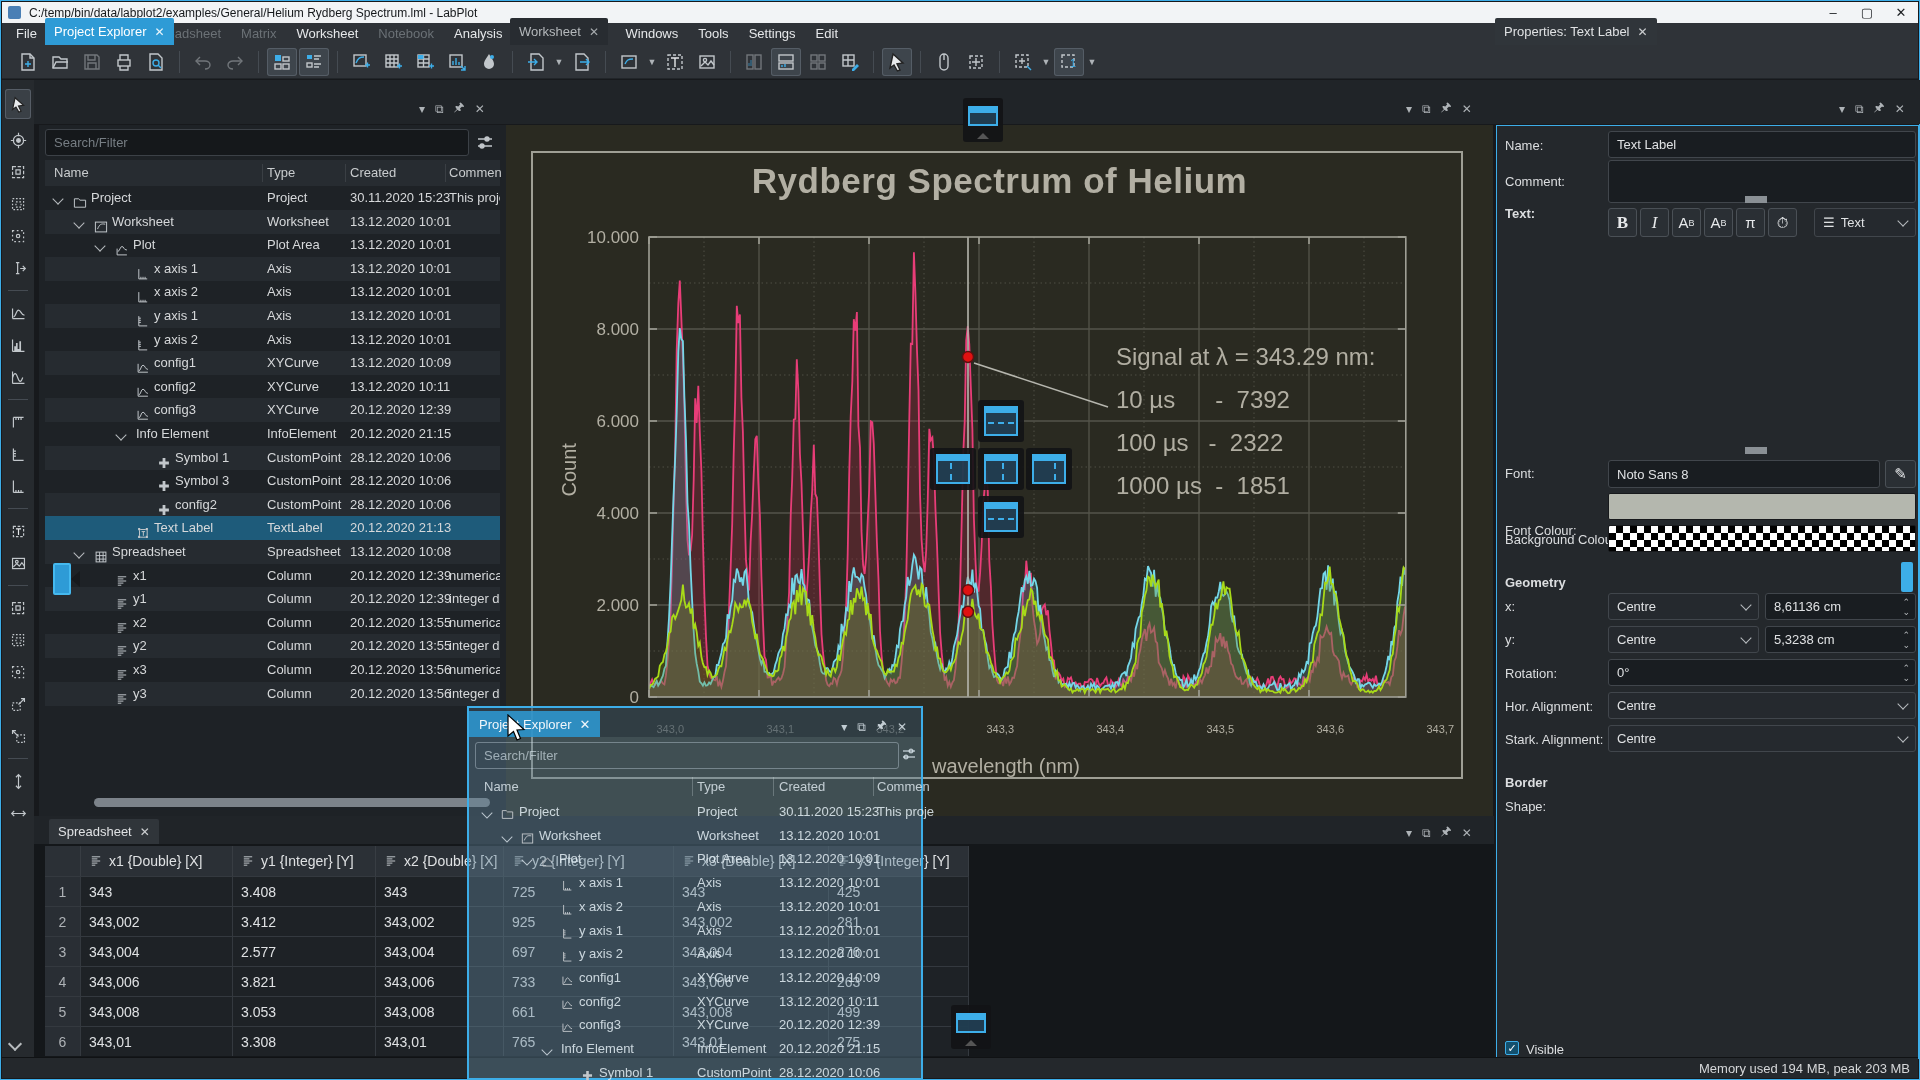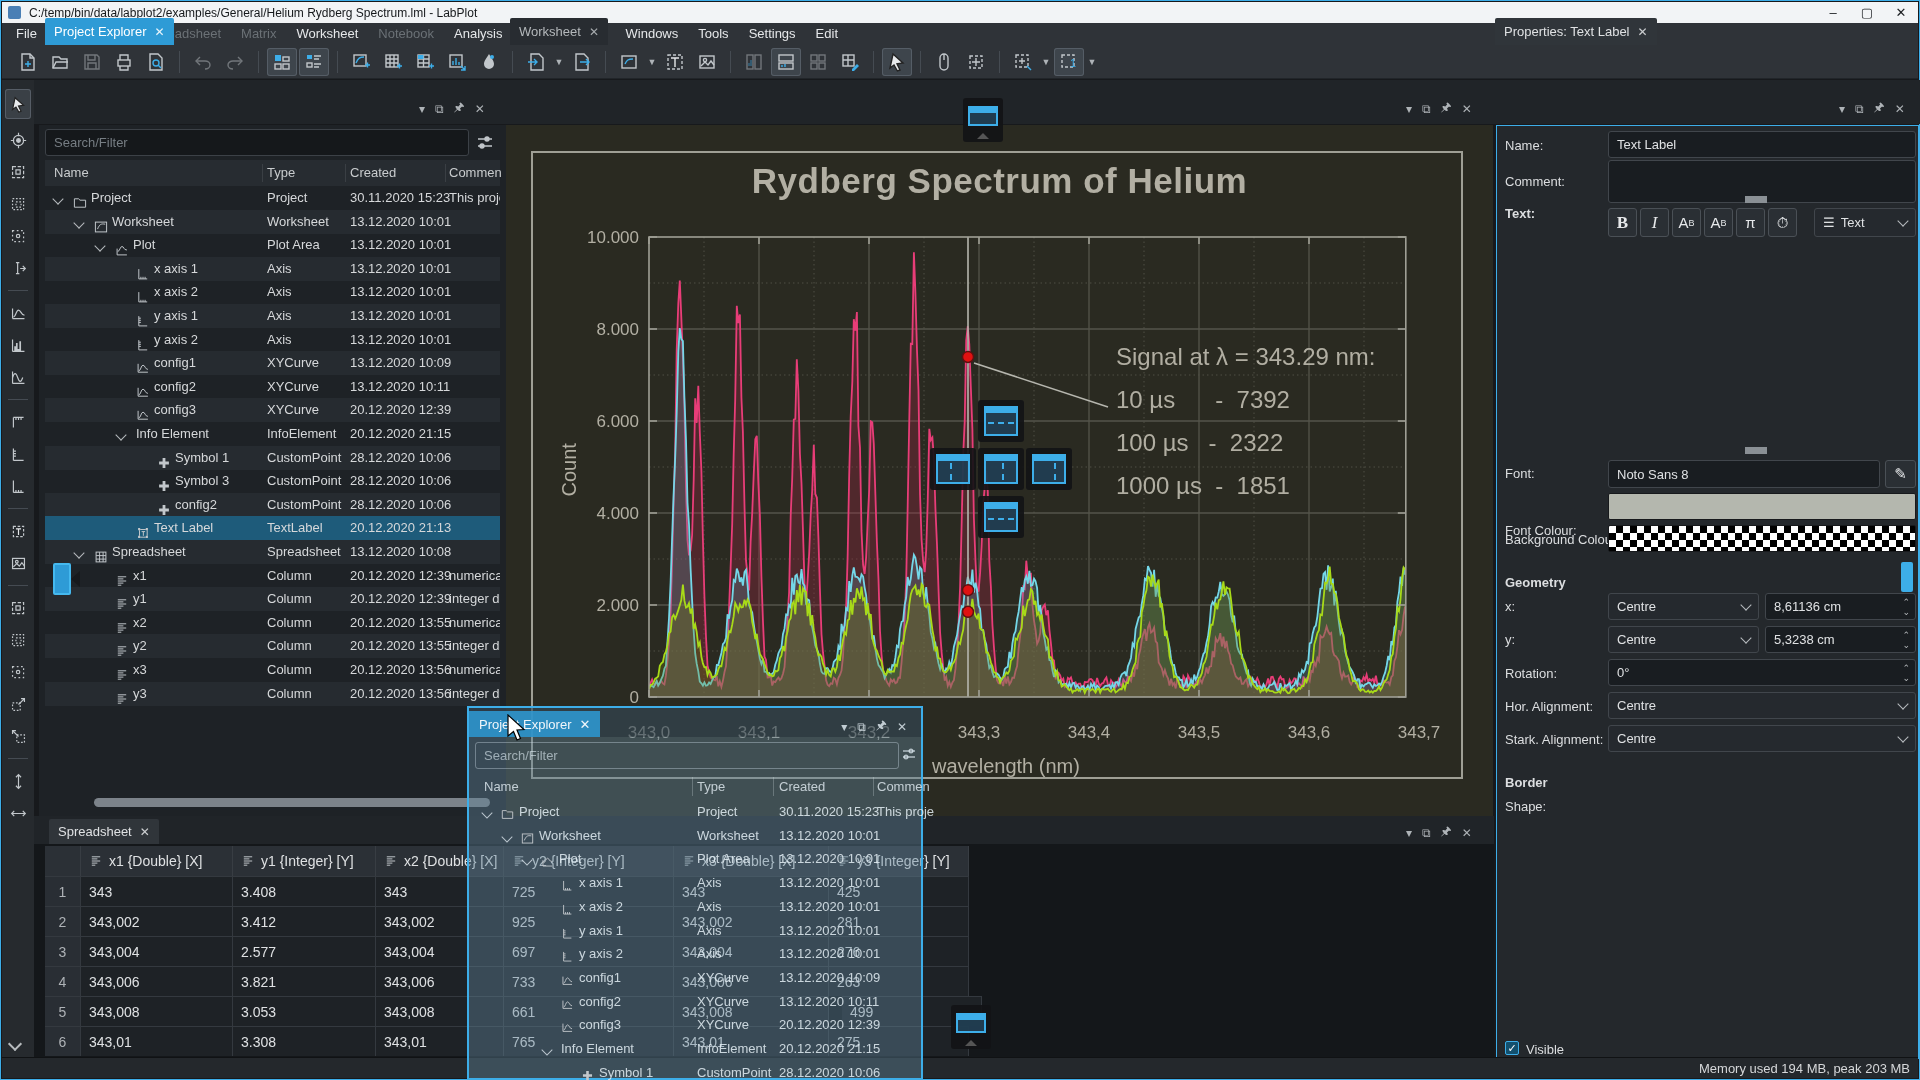--- a/index.html
+++ b/index.html
@@ -40,21 +40,21 @@
   .trow.sel { background:#1e5b7a; }
   .trow span { position:absolute; line-height:24px; white-space:nowrap; }
   .trow svg { position:absolute; top:5px; width:14px; height:14px; }
   .chev { position:absolute; top:9px; width:8px; height:8px; border-right:1.6px solid #b7bbbe; border-bottom:1.6px solid #b7bbbe; transform:rotate(45deg); }
   #pe-scroll { position:absolute; left:55px; top:673px; width:396px; height:9px; background:#7c838a; border-radius:5px; }
   
   #ws-canvas { position:absolute; left:505px; top:124px; width:987px; height:691px; background:#2a2a21; }
   #plot-frame { position:absolute; left:25px; top:26px; width:932px; height:628px; border:2px solid #9f9f95; }
   #plot-title { position:absolute; left:0; top:36px; width:100%; text-align:center; font-size:35px; font-weight:bold; color:#b2afa3; letter-spacing:.5px; }
   .ylab { position:absolute; text-align:right; width:70px; font-size:17px; color:#b2afa3; }
-  .xlab { position:absolute; font-size:17px; color:#b2afa3; text-align:center; width:70px; }
+  .xlab { position:absolute; font-size:11px; color:#b2afa3; text-align:right; width:70px; }
   #count-label { position:absolute; font-size:20px; color:#b2afa3; transform:rotate(-90deg); transform-origin:center; }
   #wl-label { position:absolute; font-size:20px; color:#b2afa3; }
   #annot { position:absolute; font-size:24px; color:#b1aea2; line-height:43px; white-space:pre; }
   
   #ss-area { position:absolute; left:33px; top:843px; width:1460px; height:213px; background:#14171a; }
   .sshead { position:absolute; top:2px; height:30px; background:#2b3036; color:#dfe1e3; font-size:14px; border-right:1px solid #383d43; }
   .sscell { position:absolute; height:30px; background:#1e2226; border-right:1px solid #34393f; border-top:1px solid #34393f; color:#dfe1e3; font-size:14px; line-height:30px; padding-left:8px; }
   .ssnum { background:#292e34; color:#aeb2b6; text-align:center; padding-left:0; }
   
   #props { position:absolute; left:1495px; top:124px; width:423px; height:934px; background:#24282c; border:1px solid #3daee9; }
@@ -908,21 +908,21 @@
       <div class="sscell " style="left:342px;top:122px;width:128px;">343,006</div>
       <div class="sscell " style="left:470px;top:122px;width:170px;">733</div>
       <div class="sscell " style="left:640px;top:122px;width:155px;">343,006</div>
       <div class="sscell " style="left:795px;top:122px;width:140px;">263</div>
       <div class="sscell ssnum" style="left:11px;top:152px;width:36px;">5</div>
       <div class="sscell " style="left:47px;top:152px;width:152px;">343,008</div>
       <div class="sscell " style="left:199px;top:152px;width:143px;">3.053</div>
       <div class="sscell " style="left:342px;top:152px;width:128px;">343,008</div>
       <div class="sscell " style="left:470px;top:152px;width:170px;">661</div>
       <div class="sscell " style="left:640px;top:152px;width:155px;">343,008</div>
-      <div class="sscell " style="left:795px;top:152px;width:140px;margin-left:13px;">499</div>
+      <div class="sscell " style="left:795px;top:152px;width:140px;">499</div>
       <div class="sscell ssnum" style="left:11px;top:182px;width:36px;">6</div>
       <div class="sscell " style="left:47px;top:182px;width:152px;">343,01</div>
       <div class="sscell " style="left:199px;top:182px;width:143px;">3.308</div>
       <div class="sscell " style="left:342px;top:182px;width:128px;">343,01</div>
       <div class="sscell " style="left:470px;top:182px;width:170px;">765</div>
       <div class="sscell " style="left:640px;top:182px;width:155px;">343,01</div>
       <div class="sscell " style="left:795px;top:182px;width:140px;">275</div>
     </div>
 
   <div class="dockstrip" style="left:1493px; top:79px; width:426px;"></div>

